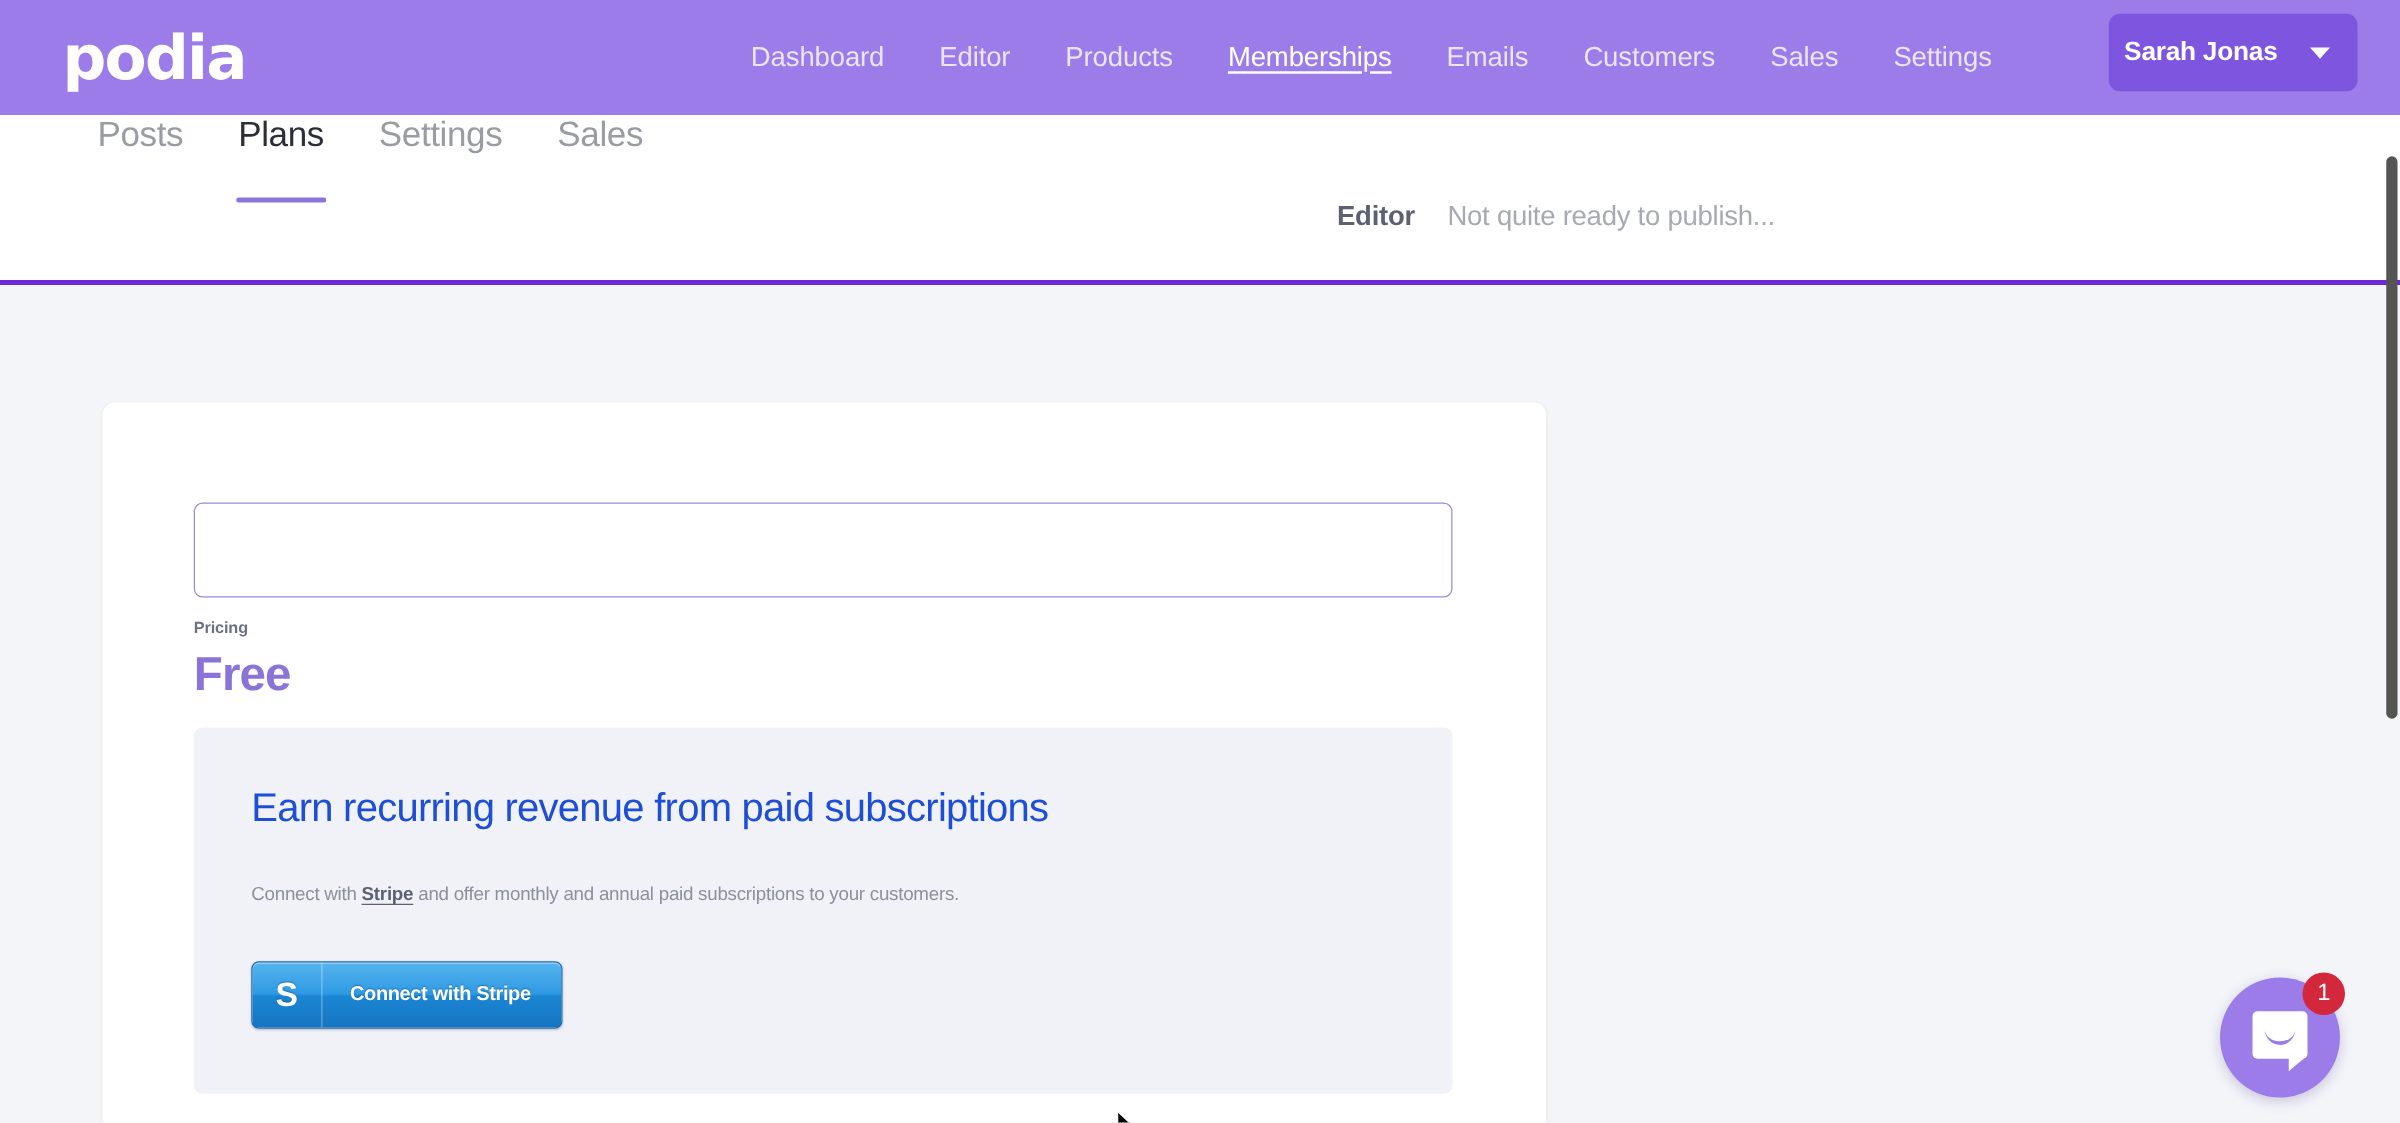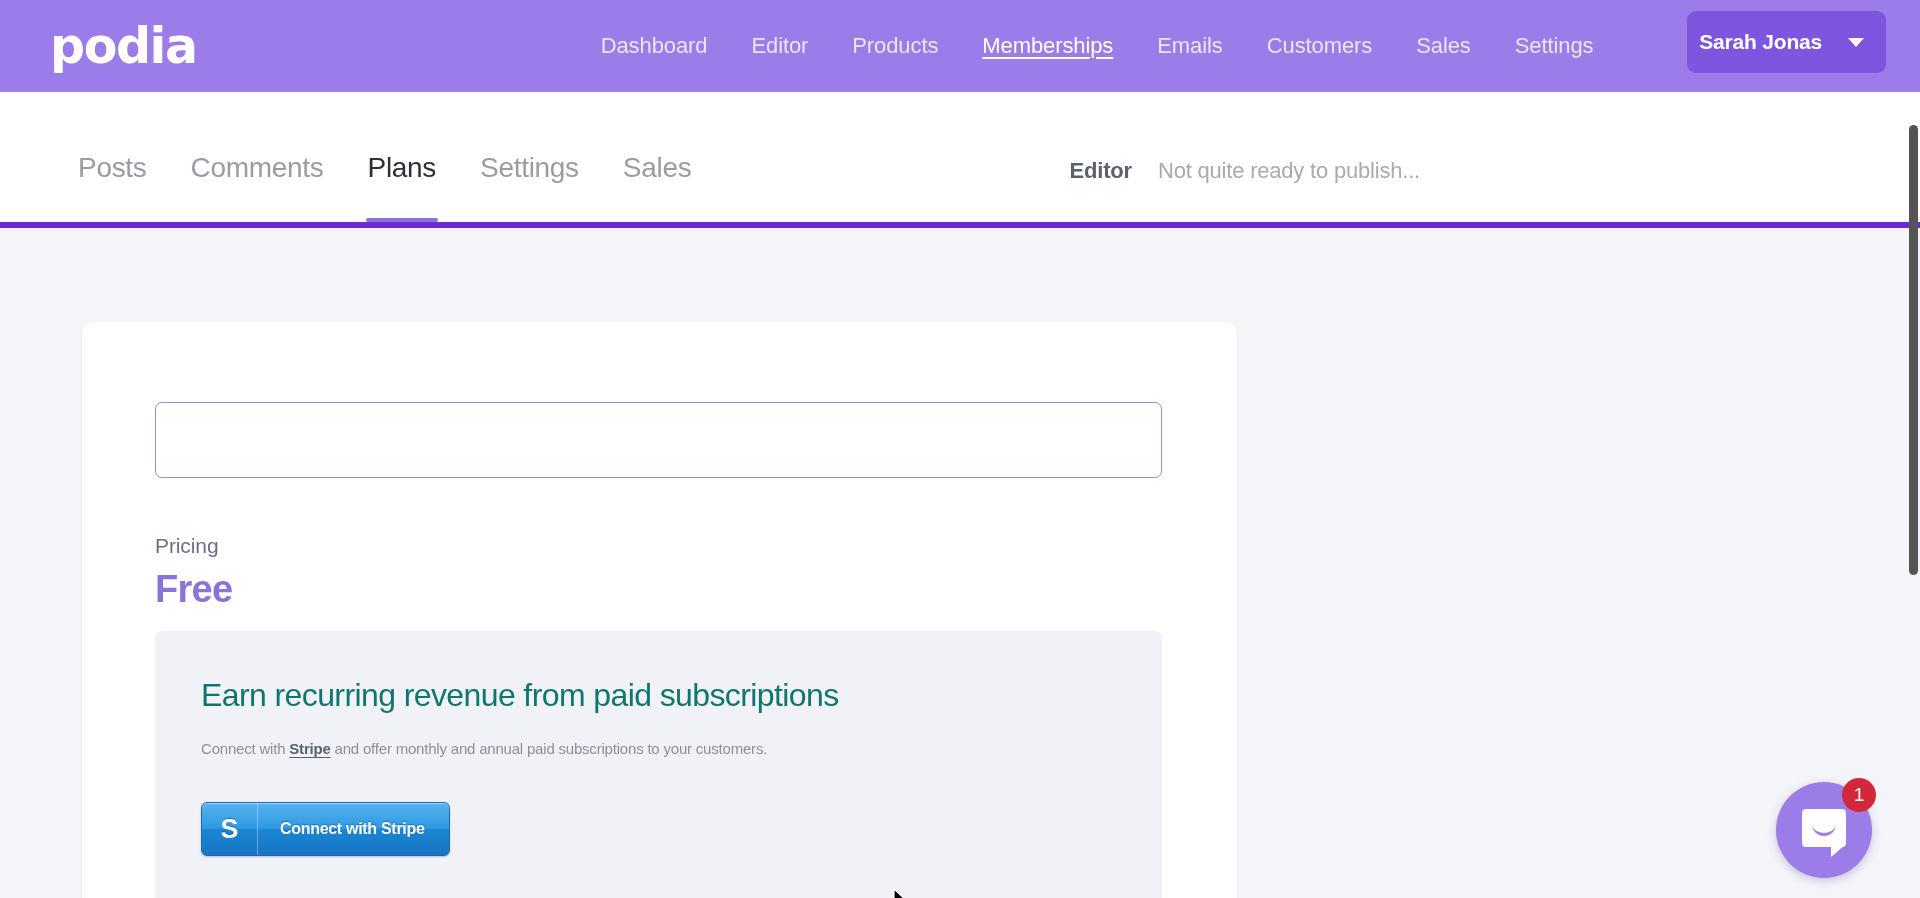--- a/index.html
+++ b/index.html
@@ -77,23 +77,23 @@
     width: 0; height: 0;
     border-left: 8px solid transparent;
     border-right: 8px solid transparent;
     border-top: 9px solid #ffffff;
   }
 
   
   .tabbar {
     height: 136px;
     background: #ffffff;
-    border-bottom: 6px solid #6d28d9;
-    display: flex;
-    align-items: flex-end;
+    border-bottom: 4px solid #6d28d9;
+    display: flex;
+    align-items: flex-start;
     position: relative;
   }
   .tabs {
     display: flex;
     align-items: flex-end;
     margin-left: 78px;
     gap: 0;
   }
   .tab {
     font-size: 28px;
@@ -173,47 +173,47 @@
     border-radius: 7px;
     background: #ffffff;
     font-size: 22px;
     font-family: "Liberation Sans", sans-serif;
     color: #2c2f38;
     padding: 0 20px;
     outline: none;
   }
 
   .pricing-label {
-    font-size: 21px;
-    font-weight: 400;
+    font-size: 13px;
+    font-weight: 700;
     color: #6b7184;
     letter-spacing: -0.1px;
-    margin-top: 56px;
+    margin-top: 16px;
   }
   .pricing-value {
     font-size: 38px;
     font-weight: 700;
     color: #8b74d8;
     letter-spacing: -0.7px;
     margin-top: 10px;
   }
 
   .promo {
     margin-top: 20px;
     width: 1007px;
     background: #f1f2f7;
     border-radius: 7px;
     padding: 46px 46px 52px 46px;
   }
   .promo-title {
     font-size: 32px;
-    color: #0f766e;
+    color: #1d4ed8;
     font-weight: 400;
     letter-spacing: -0.6px;
-    margin-bottom: 26px;
+    margin-bottom: 42px;
   }
   .promo-sub {
     font-size: 15px;
     color: #8c909c;
     letter-spacing: -0.2px;
     margin-bottom: 45px;
   }
   .promo-sub .stripe-link {
     color: #5b6173;
     font-weight: 700;
@@ -352,21 +352,20 @@
 
   <button class="user-btn">
     <span>Sarah Jonas</span>
     <span class="caret"></span>
   </button>
 </div>
 
 <div class="tabbar">
   <div class="tabs">
     <a class="tab" href="#">Posts</a>
-    <a class="tab" href="#">Comments</a>
     <a class="tab active" href="#">Plans</a>
     <a class="tab" href="#">Settings</a>
     <a class="tab" href="#">Sales</a>
   </div>
   <div class="tabbar-right">
     <a class="editor-link" href="#">Editor</a>
     <span class="publish-note">Not quite ready to publish...</span>
   </div>
 </div>
 

